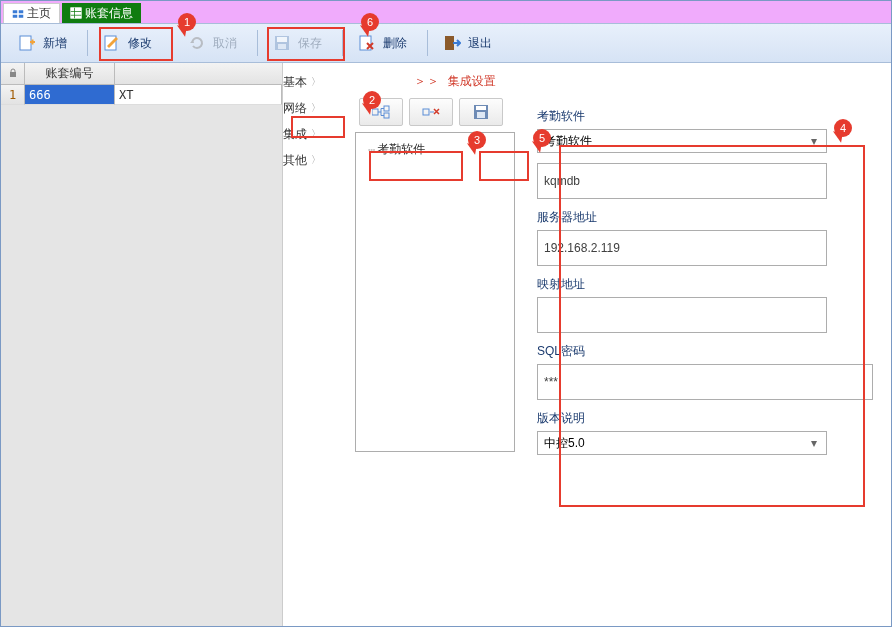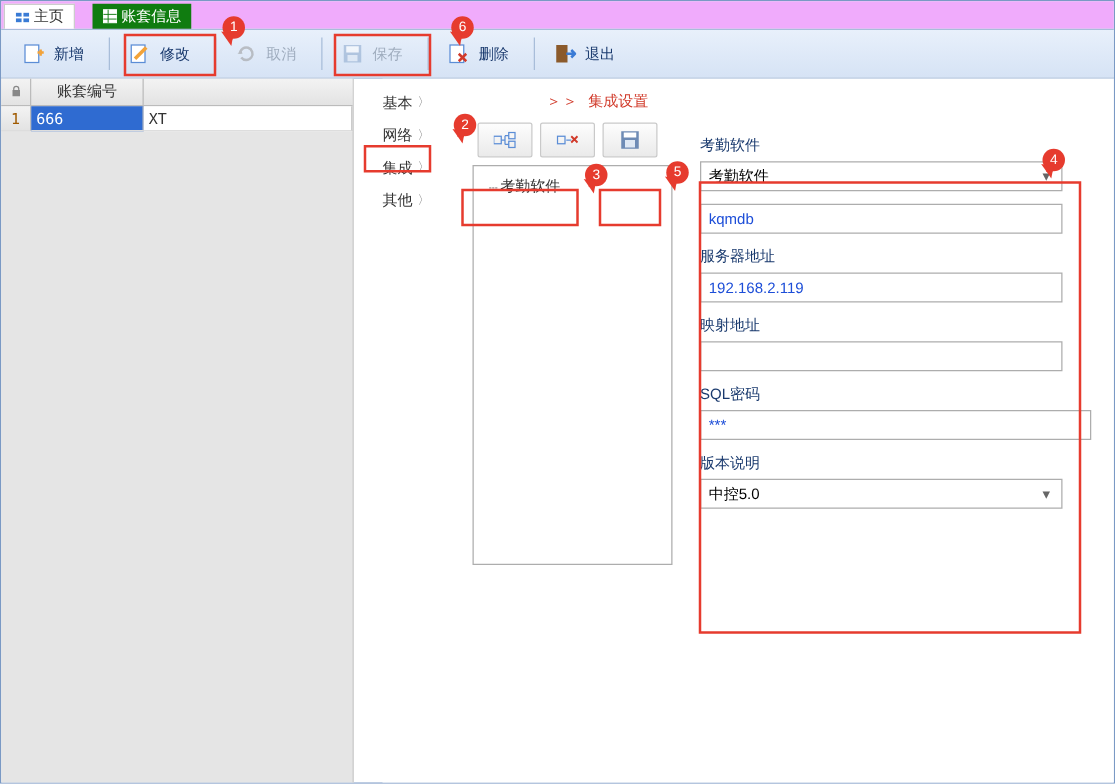--- a/index.html
+++ b/index.html
@@ -3,33 +3,33 @@
 <meta charset="utf-8">
 <style>
 * { box-sizing: border-box; margin: 0; padding: 0; font-family: "Microsoft YaHei", Arial, sans-serif; font-size: 12px; }
 body { background: #fff; }
 .app { width: 892px; height: 627px; border: 1px solid #7a99c4; position: relative; background: #fff; }
 
 .tabs { height: 22px; background: #f0abfc; display: flex; align-items: flex-end; padding-left: 2px; }
 .tab { display: inline-flex; align-items: center; padding: 2px 8px; margin-right: 2px; height: 20px; cursor: pointer; }
 .tab.home { background: #fff; border: 1px solid #ccc; border-bottom: none; color: #333; }
 .tab.home .tab-icon { width: 12px; height: 12px; margin-right: 3px; }
-.tab.active { background: #107c10; color: #fff; margin-left: 12px; }
+.tab.active { background: #107c10; color: #fff; }
 .tab.active .tab-icon { width: 12px; height: 12px; margin-right: 3px; }
 .tab-icon svg { width: 12px; height: 12px; }
 
 .toolbar { height: 40px; background: linear-gradient(#e8f0fb, #d6e3f5); border-top: 1px solid #a8bdd9; border-bottom: 1px solid #a8bdd9; display: flex; align-items: center; padding: 0 6px; }
 .tbtn { display: inline-flex; align-items: center; height: 32px; padding: 0 10px; margin-right: 6px; cursor: pointer; border-radius: 2px; }
 .tbtn.disabled { opacity: 0.55; cursor: default; }
 .tbtn .ticon { width: 20px; height: 20px; margin-right: 6px; display: inline-flex; align-items: center; justify-content: center; }
 .tbtn .tlabel { color: #1a3a6e; }
 .tbtn.disabled .tlabel { color: #6a7a8e; }
 .tsep { width: 1px; height: 26px; background: #a8bdd9; margin: 0 4px; }
 
-.content { display: flex; height: calc(100% - 62px); gap: 23px; }
+.content { display: flex; height: calc(100% - 62px); }
 
 .left-panel { width: 282px; background: #e5e5e5; border-right: 1px solid #ccc; }
 .grid-header { display: flex; height: 22px; background: linear-gradient(#f3f3f3,#e3e3e3); border-bottom: 1px solid #bbb; }
 .gh-cell { border-right: 1px solid #bbb; display: flex; align-items: center; justify-content: center; color: #333; font-weight: normal; }
 .gh-lock { width: 24px; }
 .gh-code { width: 90px; }
 .gh-name { flex: 1; }
 .grid-row { display: flex; height: 20px; }
 .gr-cell { border-right: 1px solid #bbb; border-bottom: 1px solid #ddd; display: flex; align-items: center; padding: 0 4px; font-family: monospace; }
 .gr-idx { width: 24px; background: linear-gradient(#f3f3f3,#e3e3e3); justify-content: center; color: #a05a00; }
@@ -52,21 +52,21 @@
 .tree-box { width: 160px; }
 .tree-toolbar { display: flex; gap: 6px; margin-bottom: 6px; padding-left: 4px; }
 .tree-btn { width: 44px; height: 28px; background: linear-gradient(#fdfdfd,#eaeaea); border: 1px solid #c9c9c9; display: inline-flex; align-items: center; justify-content: center; cursor: pointer; border-radius: 2px; }
 .tree-area { height: 320px; border: 1px solid #adadad; background: #fff; padding: 6px 4px; }
 .tree-node { display: flex; align-items: center; padding: 2px 0 2px 8px; color: #333; }
 .tree-dash { color: #999; margin-right: 2px; }
 
 .form-box { flex: 1; padding-top: 10px; }
 .form-row { margin-bottom: 10px; }
 .flabel { color: #1a3a6e; margin-bottom: 4px; display: block; }
-.finput { width: 290px; height: 24px; border: 1px solid #adadad; padding: 0 6px; color: #1d4ed8; background: #fff; }
+.finput { width: 290px; height: 36px; border: 1px solid #adadad; padding: 0 6px; color: #404040; background: #fff; }
 .fselect { width: 290px; height: 24px; border: 1px solid #adadad; background: #fff; position: relative; display: flex; align-items: center; padding: 0 6px; cursor: pointer; }
 .fselect .caret { position: absolute; right: 4px; top: 3px; width: 16px; height: 16px; display: flex; align-items: center; justify-content: center; color: #666; }
 .two-col { display: flex; gap: 14px; }
 .two-col .col { flex: 1; }
 .two-col .finput { width: 100%; }
 
 
 .callout { position: absolute; width: 18px; height: 18px; background: #e63b2e; border-radius: 50%; color: #fff; font-size: 11px; display: flex; align-items: center; justify-content: center; z-index: 50; pointer-events: none; }
 .callout::before { content: ""; position: absolute; border: 5px solid transparent; }
 .callout.bl::before { border-top-color: #e63b2e; border-right-color: #e63b2e; bottom: -5px; left: -2px; transform: rotate(10deg); width:0; height:0; }

